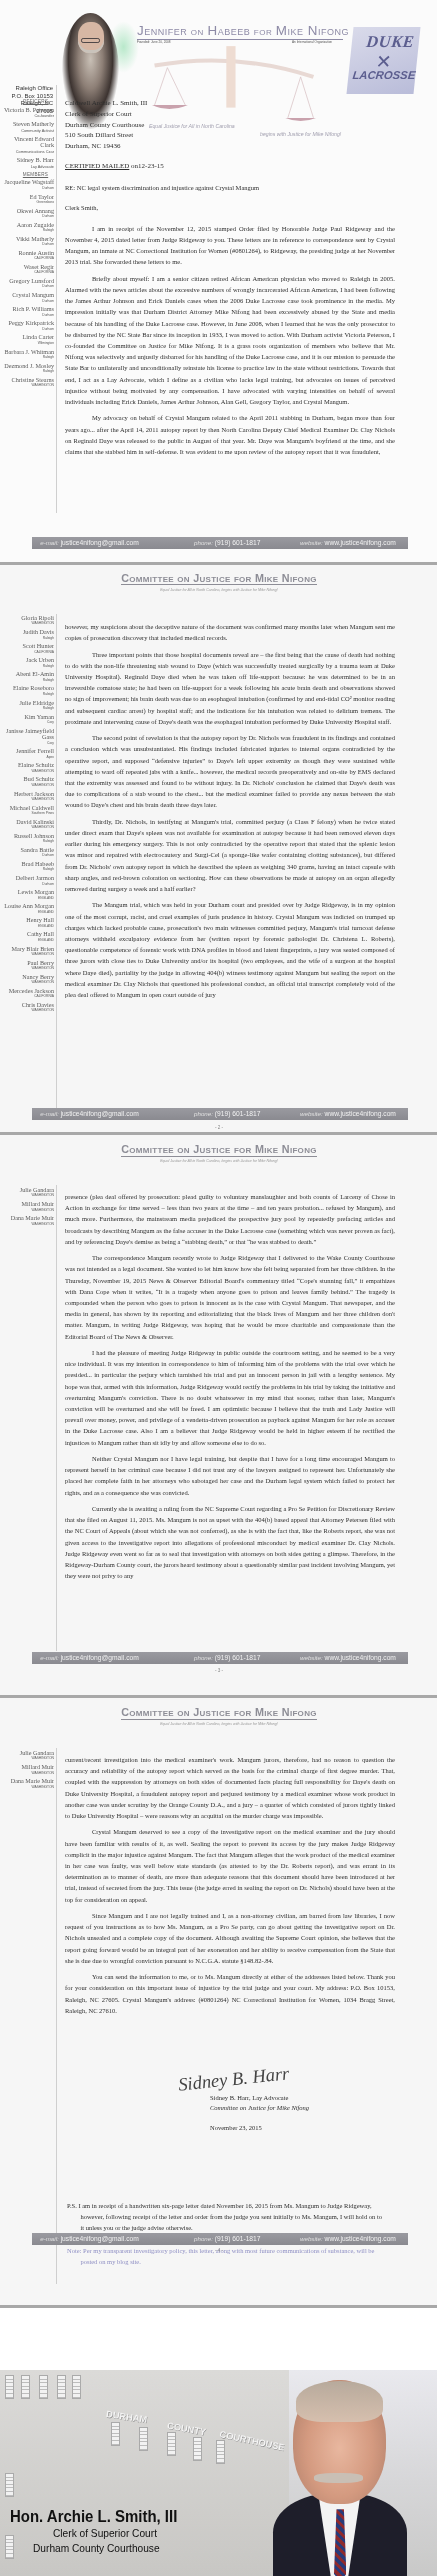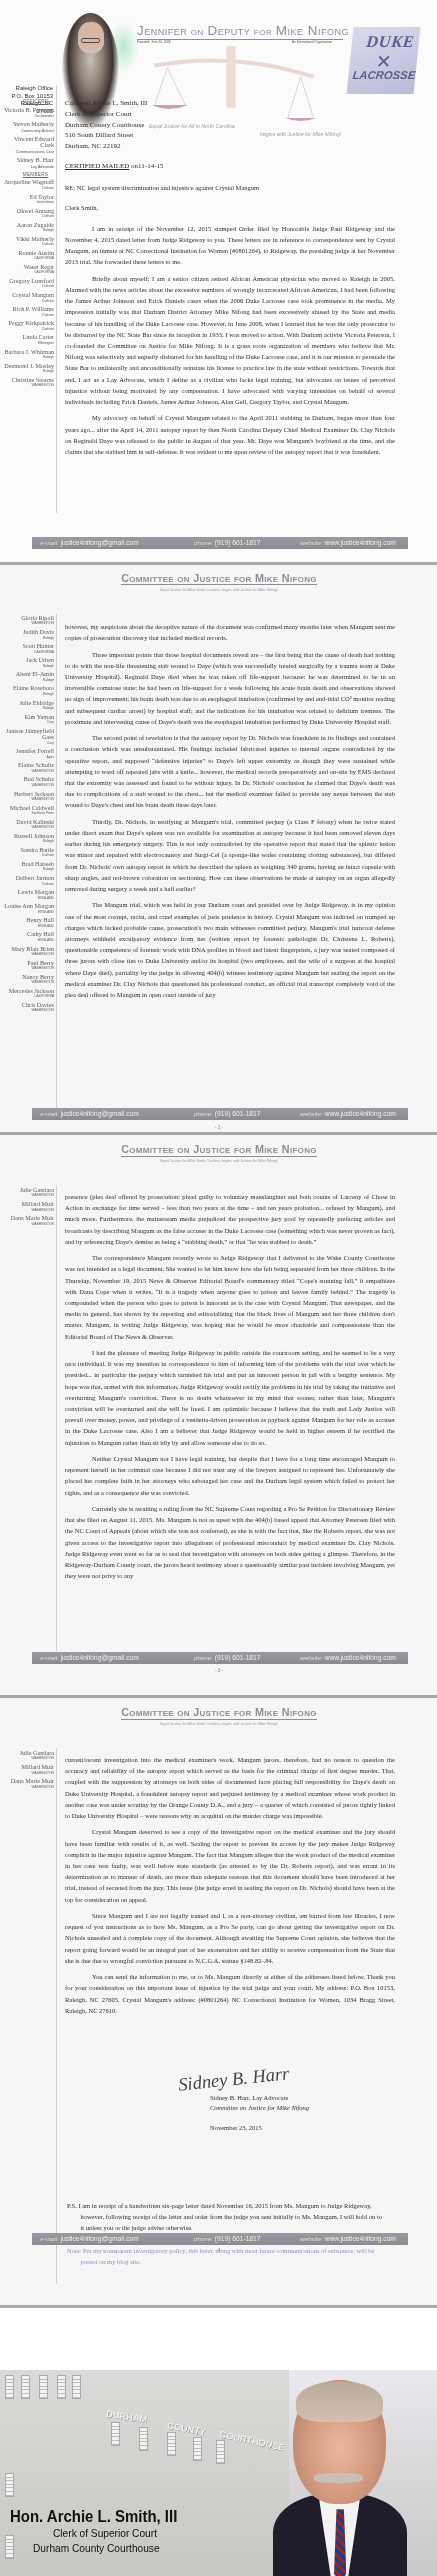--- a/index.html
+++ b/index.html
@@ -78,21 +78,21 @@
 <div class="page p1" style="top:0;height:562px;">
   <div class="hdr1">
     <div class="hdr-green"></div>
     <div class="hdr-photo">
         <div class="head"></div>
         <div class="glasses"></div>
       </div>
     <div class="hdr-title">
       <span class="big">Jennifer</span>
       <span>on</span>
-      <span class="big">Deputy</span>
+      <span class="big">Habeeb</span>
       <span>for</span>
       <span class="big">Mike Nifong</span>
     </div>
     <div class="hdr-founded">Founded: June 20, 2008</div>
     <div class="hdr-intl">An International Organization</div>
     <svg class="scales" viewBox="0 0 330 160">
       <path d="M10 48 Q165 20 320 70" stroke="#e8d9d4" stroke-width="8" fill="none"></path>
       <rect x="150" y="10" width="18" height="120" fill="#eedcd2"></rect>
       <path d="M35 52 L10 125 M35 52 L70 125" stroke="#d9c3c6" stroke-width="1.5"></path>
       <path d="M5 125 Q38 140 75 125 Z" fill="#c9a2ad"></path>
@@ -199,23 +199,23 @@
         </div>
       </div>
   </div>
 
   <div class="body" style="top:98px;">
     <div class="addr">
       <div>Caldwell Archie L. Smith, III</div>
       <div>Clerk of Superior Court</div>
       <div>Durham County Courthouse</div>
       <div>510 South Dillard Street</div>
-      <div>Durham, NC  22192</div>
-    </div>
-    <div class="cert"><u>CERTIFIED MAILED</u><span> on11-14-15</span></div>
+      <div>Durham, NC  19436</div>
+    </div>
+    <div class="cert"><u>CERTIFIED MAILED</u><span> on12-23-15</span></div>
     <div class="re">RE: NC legal system discrimination and injustice against Crystal Mangum</div>
     <div class="salute">Clerk Smith,</div>
     <div id="paras-p1">
         <p>I am in receipt of the November 12, 2015 stamped Order filed by Honorable Judge Paul Ridgeway and the November 4, 2015 dated letter from Judge Ridgeway to you.  These letters are in reference to correspondence sent by Crystal Mangum, an inmate at NC Correctional Institution for Women (#0801264), to Ridgeway, the presiding judge at her November 2013 trial.  She forwarded these letters to me.</p>
         <p>Briefly about myself:  I am a senior citizen retired African American physician who moved to Raleigh in 2005.  Alarmed with the news articles about the excessive numbers of wrongly incarcerated African American, I had been following the James Arthur Johnson and Erick Daniels cases when the 2006 Duke Lacrosse case took prominence in the media.  My impression initially was that Durham District Attorney Mike Nifong had been excessively abused by the State and media because of his handling of the Duke Lacrosse case.  However, in June 2008, when I learned that he was the only prosecutor to be disbarred by the NC State Bar since its inception in 1933, I was moved to action.  With Durham activist Victoria Peterson, I co-founded the Committee on Justice for Mike Nifong.  It is a grass roots organization of members who believe that Mr. Nifong was selectively and unjustly disbarred for his handling of the Duke Lacrosse case, and it is our mission to persuade the State Bar to unilaterally and unconditionally reinstate his license to practice law in the state without restrictions.  Towards that end, I act as a Lay Advocate, which I define as a civilian who lacks legal training, but advocates on issues of perceived injustice without being motivated by any compensation.  I have advocated with varying intensities on behalf of several individuals including Erick Daniels, James Arthur Johnson, Alan Gell, Gregory Taylor, and Crystal Mangum.</p>
         <p>My advocacy on behalf of Crystal Mangum related to the April 2011 stabbing in Durham, began more than four years ago... after the April 14, 2011 autopsy report by then North Carolina Deputy Chief Medical Examiner Dr. Clay Nichols on Reginald Daye was released to the public in August of that year.  Mr. Daye was Mangum's boyfriend at the time, and she claims that she stabbed him in self-defense.  It was evident to me upon review of the autopsy report that it was fraudulent,</p>
       </div>
   </div>
 
   <div class="footer" style="top:537px;">

